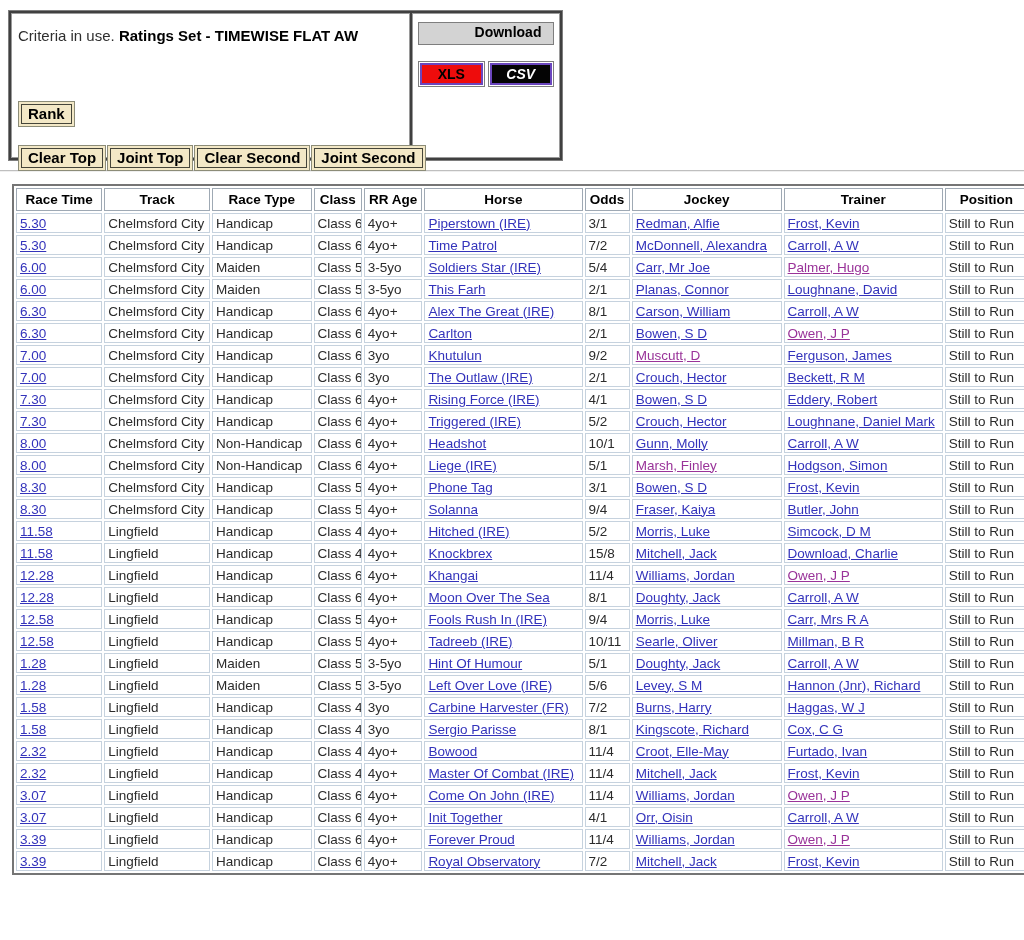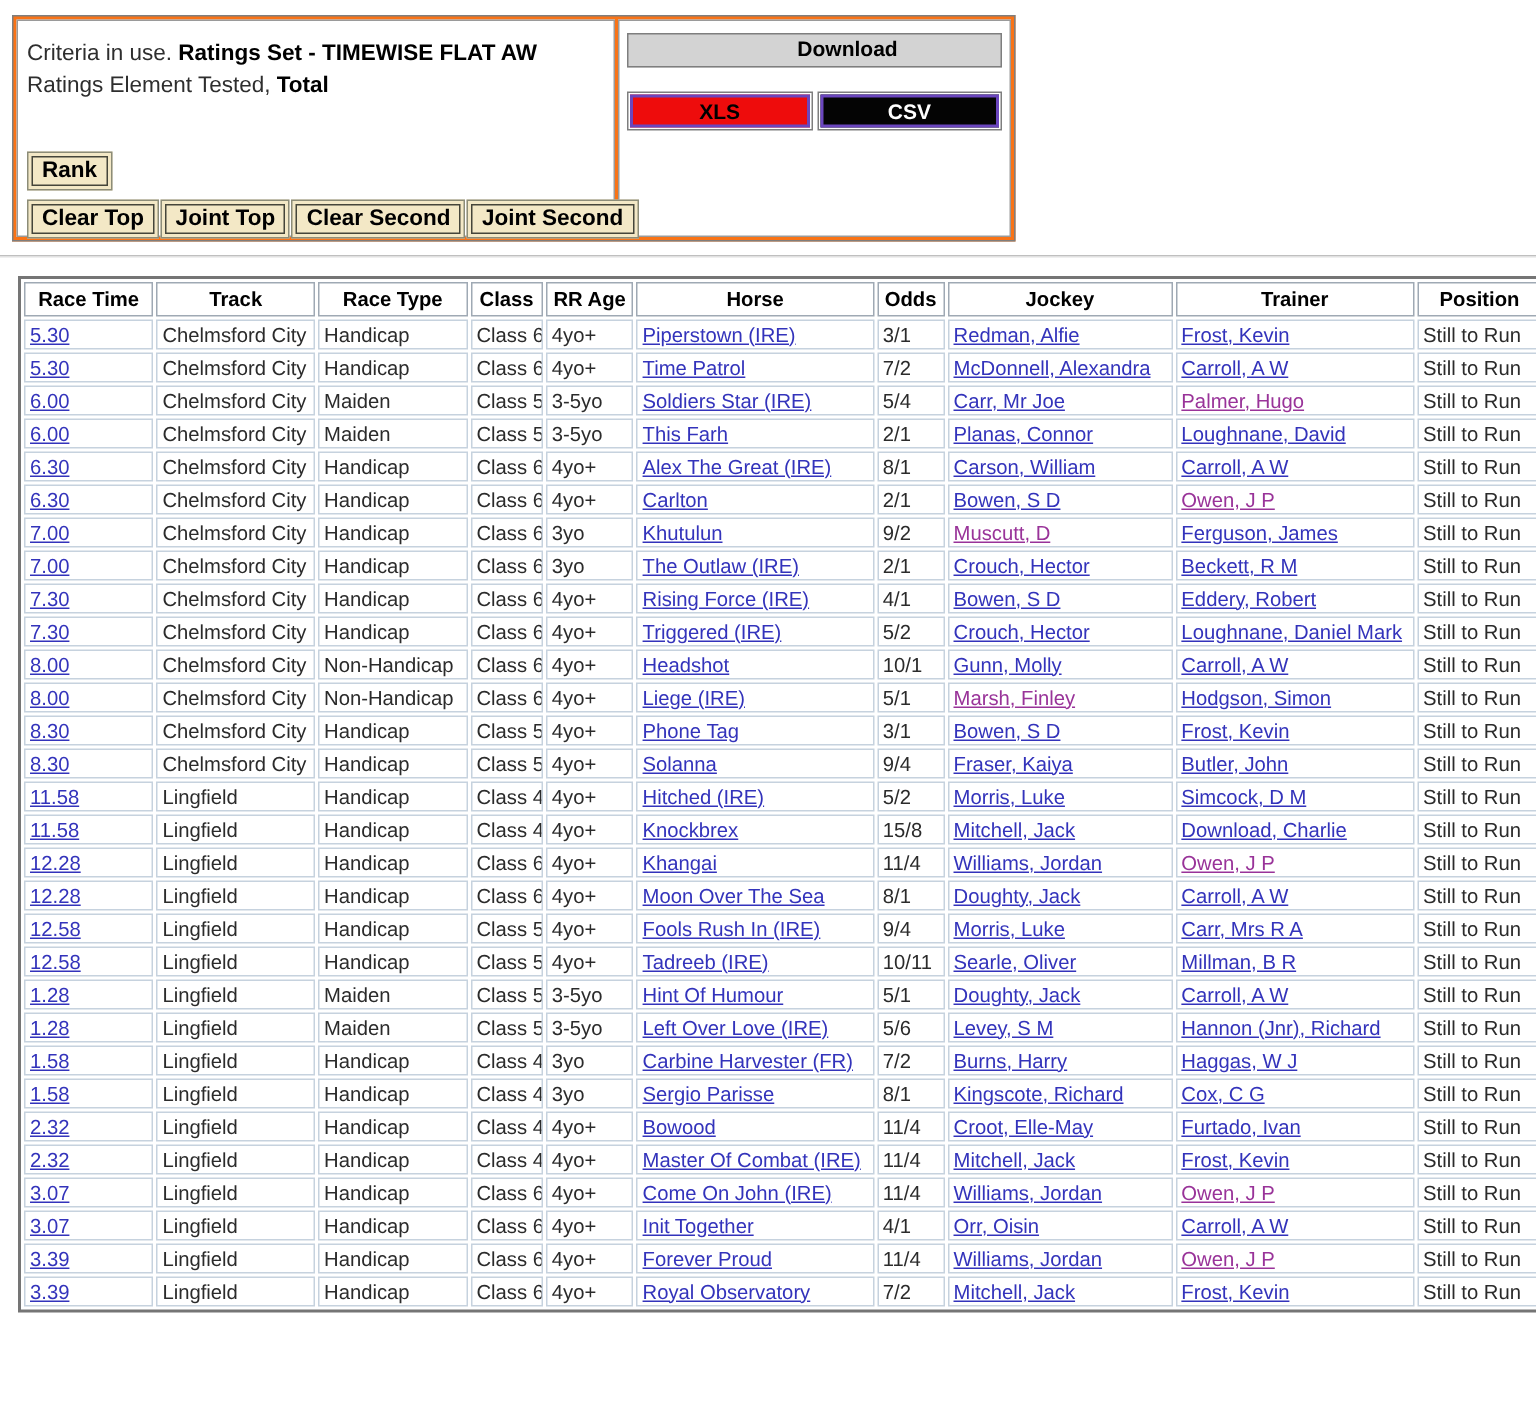--- a/index.html
+++ b/index.html
@@ -9,31 +9,31 @@
     --head-border:#9fa9b4;
     --btn-face:#f3e8c6;
   }
   *{box-sizing:border-box;}
   html,body{margin:0;padding:0;background:#ffffff;
     font-family:"Liberation Sans","DejaVu Sans",sans-serif;color:#222;}
   body{width:1024px;}
 
   
   .top-outer{
-    margin:10px 0 0 8px;width:669px;height:151px;
-    border:1px solid #7e7e7e;padding:2px;display:flex;gap:2px;background:#f97316;align-items:center;
+    margin:10px 0 0 8px;width:555px;height:151px;
+    border:1px solid #7e7e7e;padding:2px;display:flex;gap:2px;background:#404040;align-items:center;
   }
   .criteria-panel{
     border:1px solid #9a9a9a;width:399px;height:100%;
     padding:11px 4px 4px 6px;position:relative;background:#fff;
   }
   .criteria-text{font-size:15px;line-height:21px;color:#2e2e2e;white-space:nowrap;}
   .criteria-text b{color:#000;}
   .rank-row{position:absolute;left:6px;top:87px;}
-  .btn-row{position:absolute;left:6px;top:119px;display:flex;}
+  .btn-row{position:absolute;left:6px;top:131px;display:flex;}
   .btn-outer{
     display:inline-block;border:1px solid #8c8c78;background:var(--btn-face);
     padding:2px;margin-right:1px;
   }
   .btn-inner{
     display:block;border:1px solid #45453a;background:var(--btn-face);
     font-family:inherit;font-weight:bold;font-size:15px;line-height:16px;
     color:#000;padding:1px 6px;cursor:pointer;white-space:nowrap;
   }
   .download-panel{
@@ -77,21 +77,20 @@
   a.lnk{color:var(--link-color);text-decoration:underline;cursor:pointer;}
   a.lnk.visited{color:var(--visited-color);}
 </style>
 </head>
 <body>
 
 <div class="top-outer">
 
   <div class="criteria-panel">
     <div class="criteria-text"><span>Criteria in use. </span><b>Ratings Set - TIMEWISE FLAT AW</b></div>
-    <div class="criteria-text"><span>Ratings Element Tested, </span><b>Total</b></div>
 
     <div class="rank-row">
       <span class="btn-outer"><button class="btn-inner">Rank</button></span>
     </div>
 
     <div class="btn-row">
       <span class="btn-outer">
           <button class="btn-inner">Clear Top</button>
         </span>
       <span class="btn-outer">
@@ -106,21 +105,21 @@
     </div>
   </div>
 
   <div class="download-panel">
     <div class="dl-header">Download</div>
     <div class="dl-row">
       <div class="dl-cell">
         <div class="dl-btn" style="background: rgb(238, 12, 12); color: rgb(0, 0, 0); border-color: rgb(107, 70, 190);">XLS</div>
       </div>
       <div class="dl-cell">
-        <div class="dl-btn" style="background: rgb(4, 4, 4); color: rgb(255, 255, 255); border-color: rgb(107, 70, 190);">CSV</div>
+        <div class="dl-btn" style="background: rgb(4, 4, 4); color: rgb(255, 255, 255); border-color: rgb(107, 70, 190); font-style: italic;">CSV</div>
       </div>
     </div>
   </div>
 
 </div>
 
 <div class="page-hr"></div>
 
 <table class="main">
   <colgroup>

